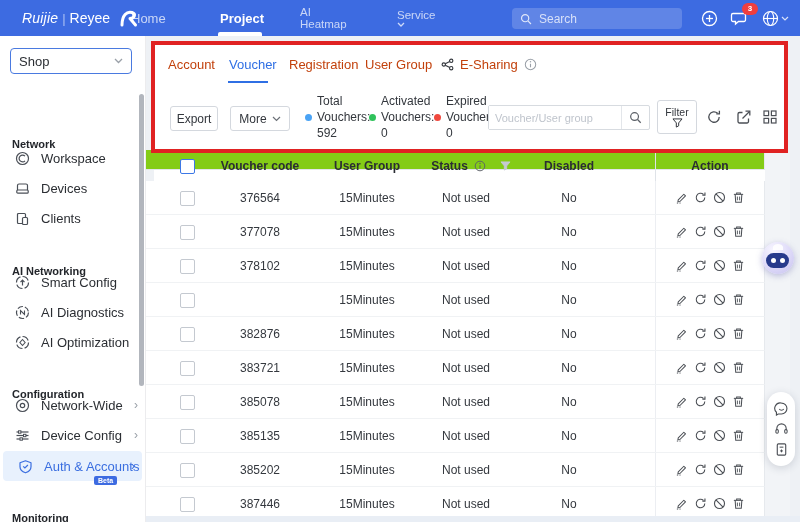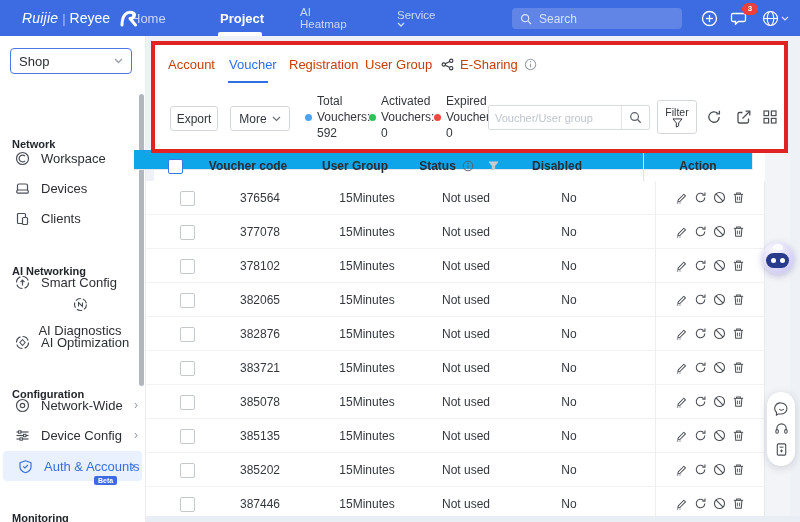--- a/index.html
+++ b/index.html
@@ -49,21 +49,21 @@
   .stat{position:absolute;top:93px;font-size:12px;color:#33373d;line-height:16px;padding-left:12px;}
   .stat .dot{position:absolute;left:0;top:21px;width:7px;height:7px;border-radius:50%;}
   .v-search{position:absolute;left:488px;top:105px;width:162px;height:25px;border:1px solid #d7dbe0;border-radius:2px;background:#fff;display:flex;box-sizing:border-box;}
   .v-search input{flex:1;border:none;outline:none;font-size:11px;color:#333;padding:0 6px;min-width:0;font-family:"Liberation Sans",sans-serif;}
   .v-search input::placeholder{color:#bfc4cc;}
   .v-search .mag-btn{width:27px;border-left:1px solid #e3e6ea;display:flex;align-items:center;justify-content:center;cursor:pointer;color:#5a5f66;}
   .filter-btn{position:absolute;left:657px;top:100px;width:38px;height:32px;border:1px solid #d4d8de;border-radius:3px;background:#fff;display:flex;flex-direction:column;align-items:center;justify-content:center;font-size:10.5px;color:#33373d;cursor:pointer;line-height:12px;}
   .tool-ic{position:absolute;top:109px;width:16px;height:16px;color:#4b4f55;cursor:pointer;}
 
   
-  .t-head{position:absolute;left:134px;top:150px;width:619px;height:20px;background:#0ea5e9;border-bottom:1px solid #e3e6ea;border-right:1px solid #e6e9ed;box-sizing:border-box;font-size:12px;font-weight:bold;color:#2a2d33;}
+  .t-head{position:absolute;left:146px;top:150px;width:619px;height:20px;background:#84cc16;border-bottom:1px solid #e3e6ea;border-right:1px solid #e6e9ed;box-sizing:border-box;font-size:12px;font-weight:bold;color:#2a2d33;}
   .t-head::before{content:"";position:absolute;left:509px;top:0;width:1px;height:31px;background:#dfe3e8;}
   .hcell{position:absolute;top:0;height:31px;display:flex;align-items:center;justify-content:center;}
   .t-body{position:absolute;left:146px;top:181px;width:619px;}
   .t-row{position:relative;width:619px;height:34px;background:#fff;border-bottom:1px solid #f0f2f4;border-right:1px solid #e6e9ed;box-sizing:border-box;}
   .t-row::before{content:"";position:absolute;left:509px;top:0;width:1px;height:33px;background:#eceef2;}
   .cell{position:absolute;top:0;height:33px;display:flex;align-items:center;justify-content:center;font-size:12px;color:#34383e;}
   .c-code{left:54px;width:120px;}
   .c-group{left:161px;width:120px;}
   .c-status{left:260px;width:120px;}
   .c-disabled{left:363px;width:120px;}
@@ -197,21 +197,21 @@
 
     <div class="s-item" style="top:231px;">
       <span class="s-ic">
           <svg width="15" height="15" viewBox="0 0 15 15">
             <circle cx="7.5" cy="7.5" r="6" fill="none" stroke="currentColor" stroke-width="1.2" stroke-dasharray="7 2.2"></circle>
             <path d="M7.5 10.5v-5M5.5 7.2l2-2 2 2" fill="none" stroke="currentColor" stroke-width="1.2"></path>
           </svg>
         </span>
       <span>Smart Config</span>
     </div>
-    <div class="s-item" style="top:261px;flex-direction:column;">
+    <div class="s-item" style="top:261px;">
       <span class="s-ic">
           <svg width="15" height="15" viewBox="0 0 15 15">
             <circle cx="7.5" cy="7.5" r="6" fill="none" stroke="currentColor" stroke-width="1.2" stroke-dasharray="5.5 2"></circle>
             <path d="M5.5 9.5v-4l4 4v-4" fill="none" stroke="currentColor" stroke-width="1.1"></path>
           </svg>
         </span>
       <span>AI Diagnostics</span>
     </div>
     <div class="s-item" style="top:291px;">
       <span class="s-ic">
@@ -504,21 +504,20 @@
               <path d="M3.4 3.6l.6 8.6h6l.6-8.6" fill="none" stroke="currentColor" stroke-width="1.1"></path>
               <line x1="5.8" y1="6" x2="5.8" y2="10" stroke="currentColor" stroke-width="1"></line>
               <line x1="8.2" y1="6" x2="8.2" y2="10" stroke="currentColor" stroke-width="1"></line>
             </svg>
           </span>
       </span>
     </div>
 
     <div class="t-row">
       <span class="cb"></span>
-      <span class="cell c-code">382065</span>
       <span class="cell c-group">15Minutes</span>
       <span class="cell c-status">Not used</span>
       <span class="cell c-disabled">No</span>
       <span class="actions">
         <span class="a-ic">
             <svg width="13" height="13" viewBox="0 0 14 14">
               <path d="M3.5 9.5l6-6 1.8 1.8-6 6-2.2.4z" fill="none" stroke="currentColor" stroke-width="1.1" stroke-linejoin="round"></path>
               <line x1="2" y1="13" x2="6" y2="13" stroke="currentColor" stroke-width="1" stroke-dasharray="1.4 1.4"></line>
             </svg>
           </span>

